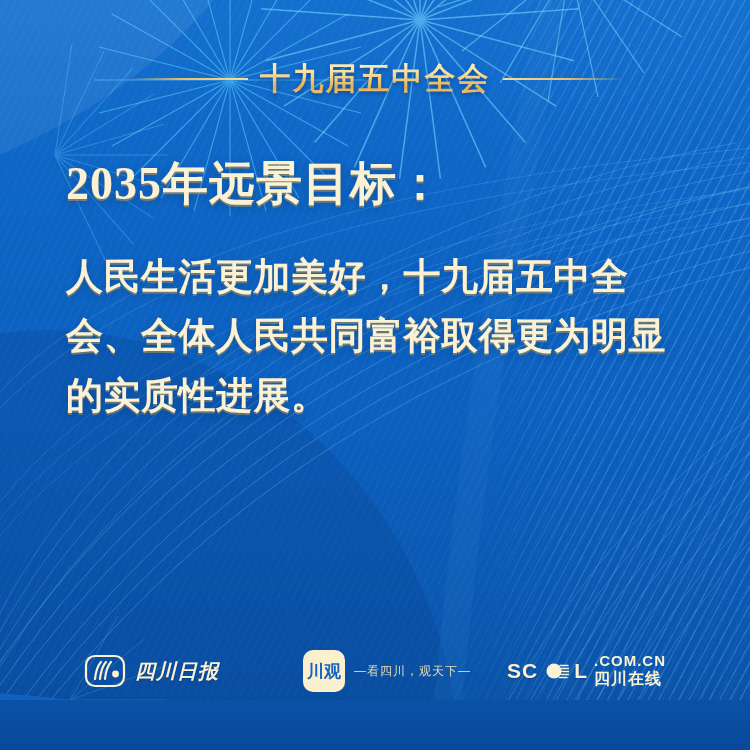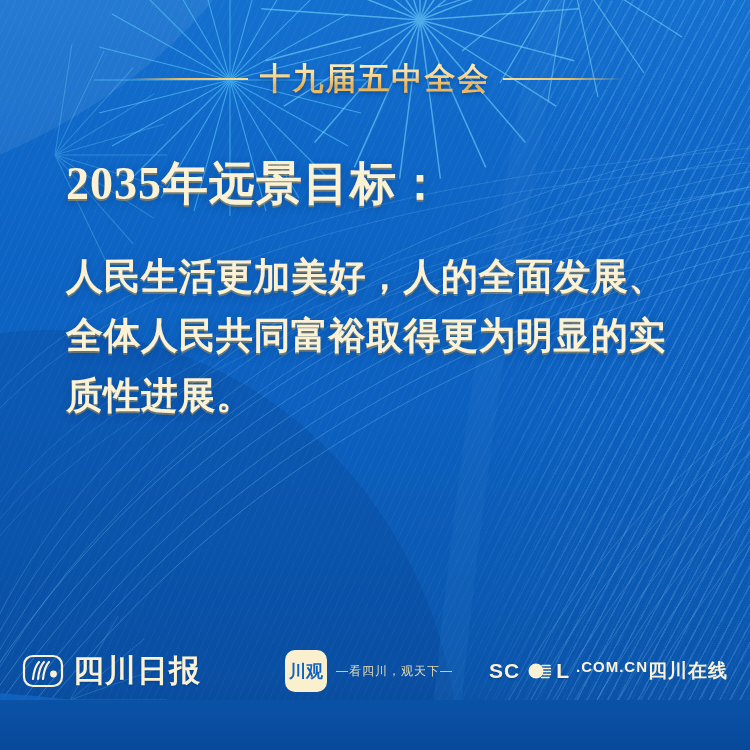--- a/index.html
+++ b/index.html
@@ -109,23 +109,24 @@
   .footer{
     position:absolute;left:0;right:0;top:640px;height:62px;
     display:flex;align-items:center;justify-content:center;gap:36px;
   }
   .logo{display:flex;align-items:center;}
 
   
   .scrb{display:flex;align-items:center;gap:9px;}
   .scrb-mark{width:42px;height:36px;}
   .scrb-text{
-    font-size:31px;font-weight:700;color:#fbf1d4;letter-spacing:1px;
+    font-size:20px;font-weight:700;color:#fbf1d4;letter-spacing:1px;
     font-family:"Liberation Serif","DejaVu Serif",serif;
     text-shadow:0 1px 2px rgba(3,38,86,.4);
+    font-style:italic;
   }
 
   
   .cgxw{display:flex;align-items:center;gap:9px;}
   .cgxw-badge{
     width:42px;height:42px;border-radius:10px;background:#fbf0cd;
     display:flex;align-items:center;justify-content:center;
     color:#1062c0;font-size:17px;font-weight:700;letter-spacing:0;
     font-family:"Liberation Serif","DejaVu Serif",serif;
     margin-left:48px;
@@ -140,23 +141,23 @@
 
   
   .scol{display:flex;align-items:center;gap:4px;}
   .scol-word{
     font-size:21px;font-weight:700;color:#fbf1d4;letter-spacing:1px;
     font-family:"Liberation Sans",sans-serif;
     text-shadow:0 1px 2px rgba(3,38,86,.4);
     display:flex;align-items:center;
   }
   .scol-sun{width:26px;height:26px;margin:0 1px;}
-  .scol-right{display:flex;flex-direction:row;align-items:flex-start;margin-left:2px;}
+  .scol-right{display:flex;flex-direction:column;align-items:flex-start;margin-left:2px;}
   .scol-dom{font-size:15px;font-weight:700;color:#fbf1d4;letter-spacing:1px;font-family:"Liberation Sans",sans-serif;}
-  .scol-cn{font-size:19px;font-weight:700;color:#fbf1d4;letter-spacing:1px;font-family:Liberation Sans, sans-serif;}
+  .scol-cn{font-size:16px;font-weight:700;color:#fbf1d4;letter-spacing:1px;font-family:Liberation Sans, sans-serif;}
 </style>
 </head>
 <body>
 
 <div class="poster">
 
   <div class="bg-layer bg-hatch"></div>
   <div class="bg-layer bg-curve-tl"></div>
   <div class="bg-layer bg-curve-bl"></div>
 
@@ -322,21 +323,21 @@
   <div class="bg-bottom bg-layer"></div>
 
   <div class="header">
     <span class="hline left"></span>
     <span class="htitle">十九届五中全会</span>
     <span class="hline right"></span>
   </div>
 
   <div class="content">
     <h1 class="headline">2035年远景目标：</h1>
-    <p class="body-copy">人民生活更加美好，人的全面发展、全体人民共同富裕取得更为明显的实质性进展。</p>
+    <p class="body-copy">人民生活更加美好，十九届五中全会、全体人民共同富裕取得更为明显的实质性进展。</p>
   </div>
 
   <div class="footer">
 
     <div class="logo scrb">
       <span class="scrb-mark">
         <svg width="42" height="36" viewBox="0 0 42 36">
           <rect x="2" y="3" width="38" height="30" rx="9" ry="9" fill="none" stroke="#fbf1d4" stroke-width="2.2"></rect>
           <path d="M11,26 C 12,17 14,12 17,9" fill="none" stroke="#fbf1d4" stroke-width="2.2" stroke-linecap="round"></path>
           <path d="M16,26 C 17,17 19,12 22,9" fill="none" stroke="#fbf1d4" stroke-width="2.2" stroke-linecap="round"></path>

